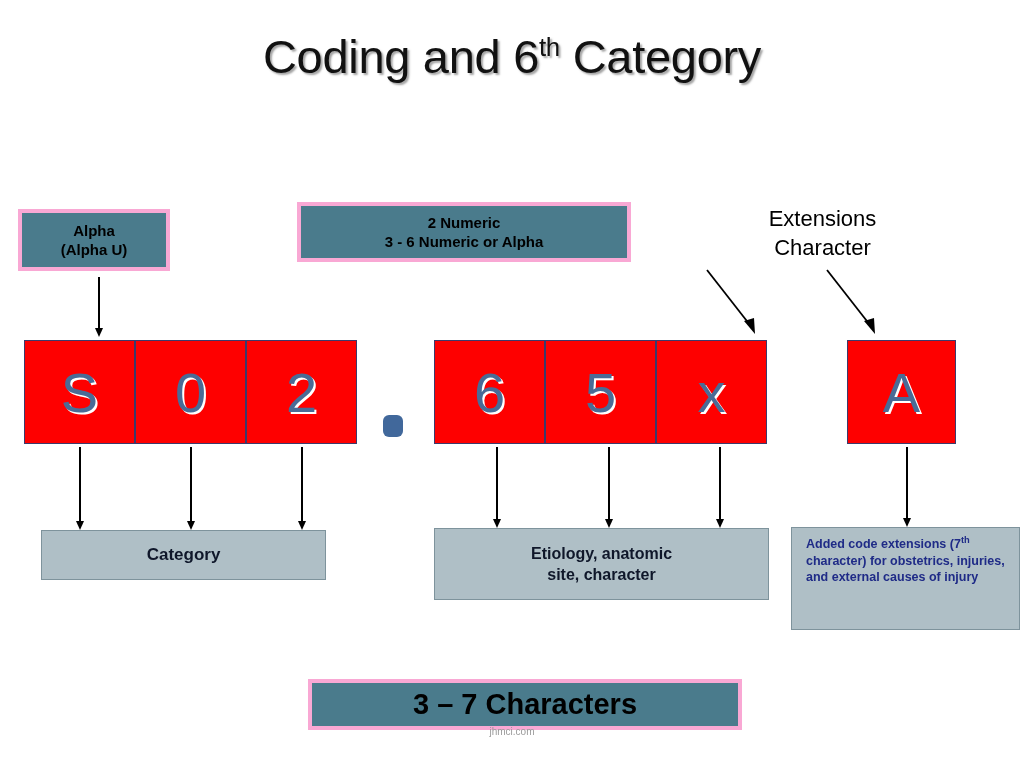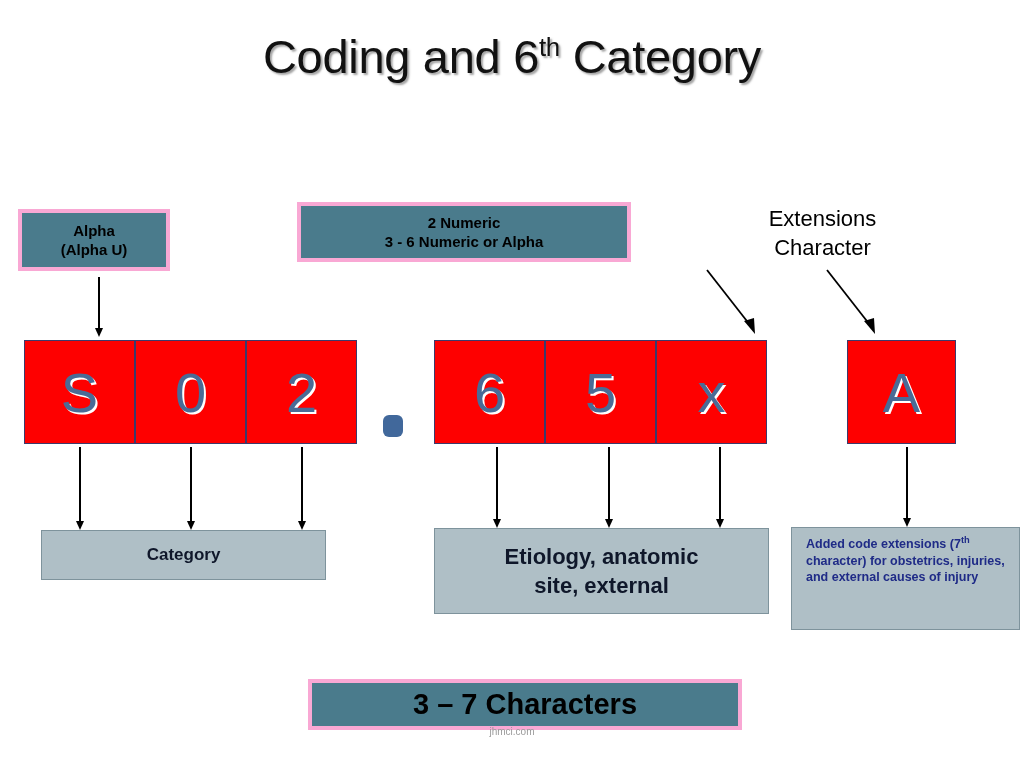--- a/index.html
+++ b/index.html
@@ -126,22 +126,22 @@
     text-align: center;
     font-weight: bold;
     color: #0f172a;
     line-height: 1.32;
   }
   #box-category {
     left: 41px;  top: 530px;  width: 285px; height: 50px;
     font-size: 17px;
   }
   #box-etiology {
-    left: 434px; top: 528px;  width: 335px; height: 86px;
-    font-size: 22px;
+    left: 434px; top: 528px;  width: 335px; height: 72px;
+    font-size: 16px;
   }
   #box-added {
     left: 791px; top: 527px;  width: 229px; height: 103px;
     font-size: 12.5px;
     font-weight: bold;
     color: #1F2B87;
     text-align: left;
     justify-content: flex-start;
     align-items: flex-start;
     padding: 8px 10px 0 14px;
@@ -280,21 +280,21 @@
   <div class="head"></div>
 </div>
 
 <div class="gray-box" id="box-category">
   <span>Category</span>
 </div>
 
 <div class="gray-box" id="box-etiology">
   <div>
     <span>Etiology, anatomic</span><br>
-    <span>site, external</span>
+    <span>site, character</span>
   </div>
 </div>
 
 <div class="gray-box" id="box-added">
   <div><span>Added code extensions (7</span><sup>th</sup><span> character) for obstetrics, injuries, and external causes of injury</span></div>
 </div>
 
 <div class="teal-box" id="box-charcount">
   <span>3 – 7 Characters</span>
 </div>

